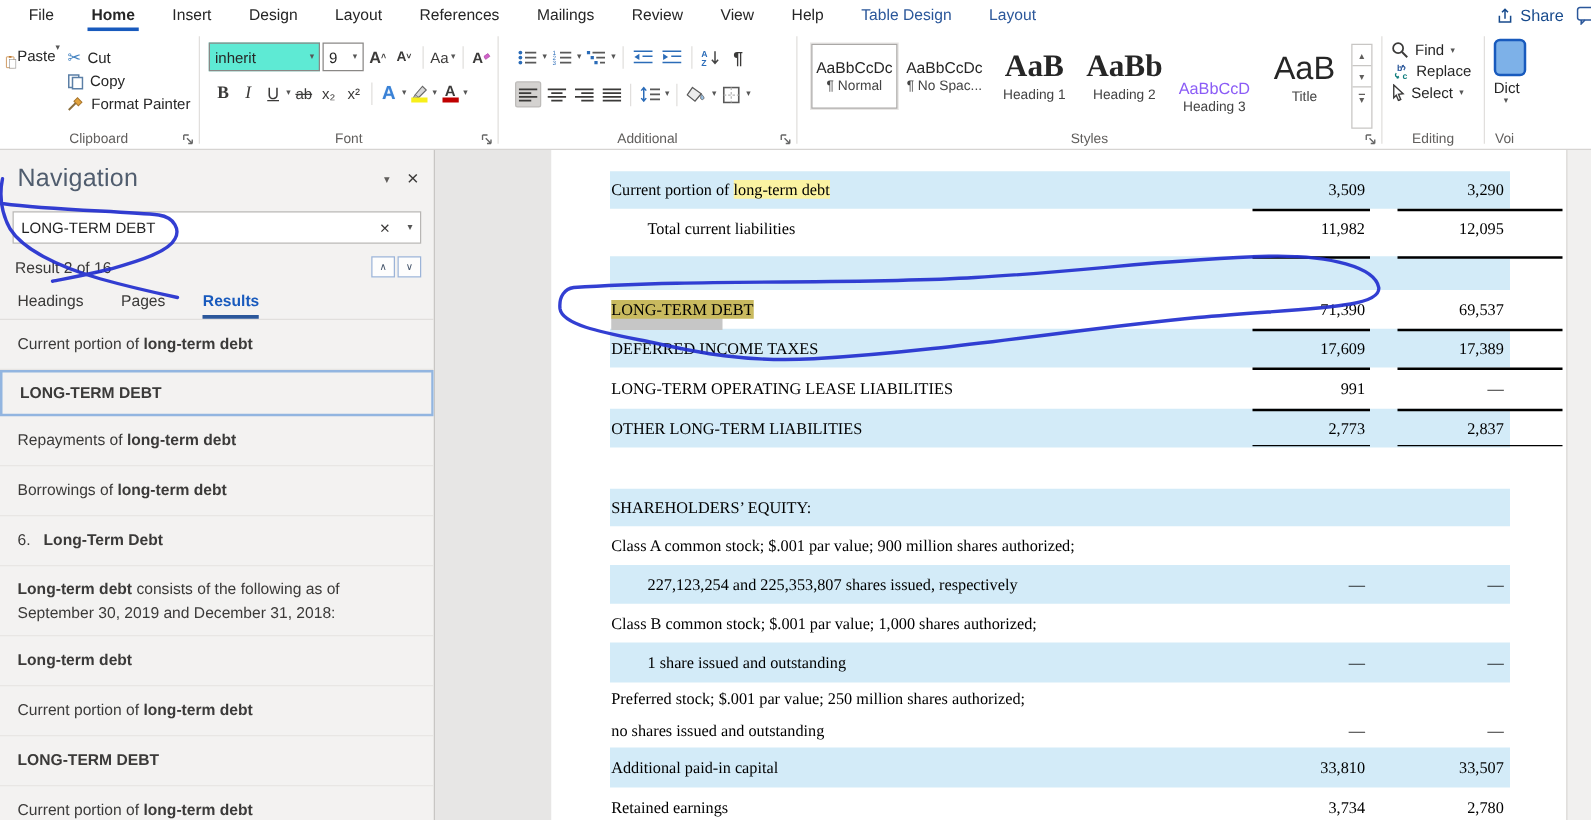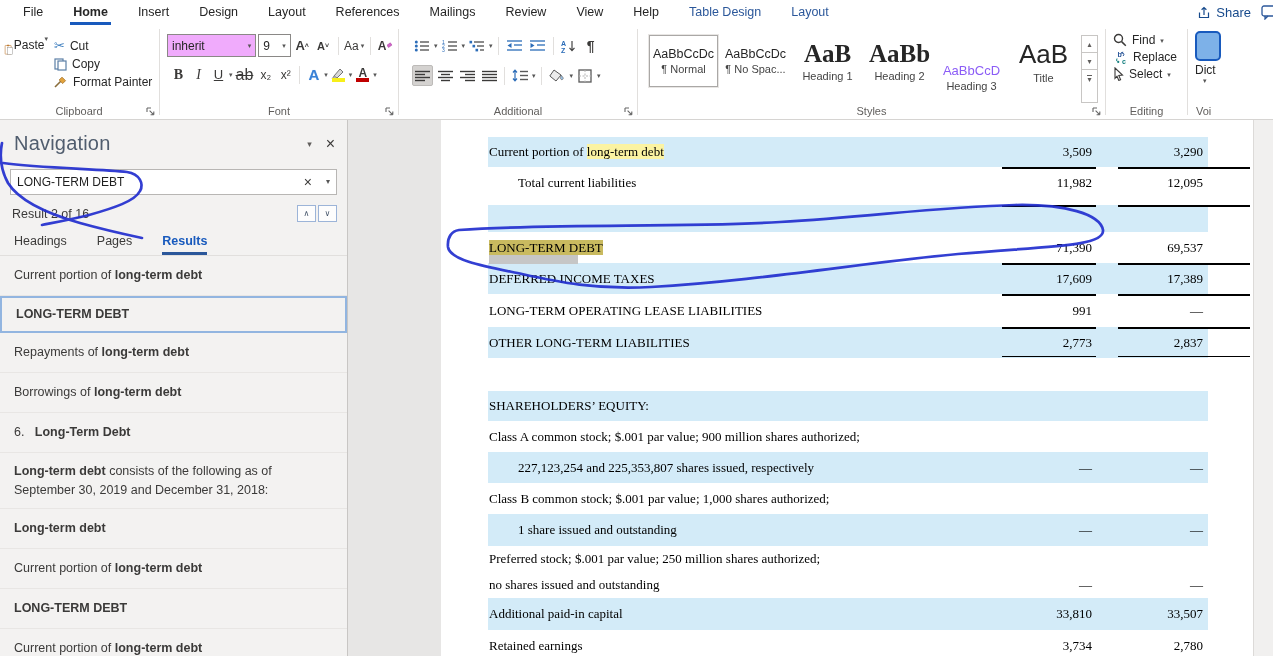--- a/index.html
+++ b/index.html
@@ -28,28 +28,28 @@
   
   .clip-group { display:flex; width:158px; }
   .paste-btn { width:44px; display:flex; flex-direction:row; align-items:flex-start; padding-top:6px; cursor:pointer; }
   .paste-btn .plabel { font-size:12px; margin-top:3px; }
   .clip-col { display:flex; flex-direction:column; gap:4px; padding-top:9px; padding-left:6px; }
   .clip-item { display:flex; align-items:center; gap:5px; font-size:12px; cursor:pointer; white-space:nowrap; }
 
   
   .font-group { width:236px; }
   .frow1 { display:flex; align-items:center; gap:2px; padding:5px 0 3px 2px; }
-  .fontname { width:102px; height:23px; border:1px solid #8a8886; display:flex; align-items:center; justify-content:space-between; padding:0 4px; font-size:12px; background:#f0abfc; }
+  .fontname { width:102px; height:23px; border:1px solid #8a8886; display:flex; align-items:center; justify-content:space-between; padding:0 4px; font-size:12px; background:#5eead4; }
   .fontsize { width:36px; height:23px; border:1px solid #8a8886; display:flex; align-items:center; justify-content:space-between; padding:0 4px; font-size:12px; background:#fff; }
   .frow2 { display:flex; align-items:center; gap:1px; padding-left:4px; margin-top:4px; }
   .fbtn { min-width:19px; height:21px; padding:0 2px; }
   .bold-g { font-family:"Liberation Serif",serif; font-weight:bold; font-size:14px; }
   .ital-g { font-family:"Liberation Serif",serif; font-style:italic; font-size:14px; }
   .und-g { text-decoration:underline; font-size:13px; }
-  .strk-g { text-decoration:line-through; font-size:16px; }
+  .strk-g { text-decoration:line-through; font-size:12px; }
   .fx-a { color:#3981d6; font-weight:bold; font-size:15px; text-shadow:0 0 1px #b9d4f2; }
   .mini-sep { width:1px; height:18px; background:#e1dfdd; margin:0 3px; }
   .underbar { display:inline-block; width:13px; height:4px; margin-top:-1px; }
   .grow-a { font-size:13px; font-weight:600; position:relative; }
   .grow-a sup { font-size:7px; }
 
   
   .para-group { width:236px; }
   .prow { display:flex; align-items:center; gap:2px; padding:6px 0 0 8px; }
   .pbtn { min-width:20px; height:21px; padding:0 2px; }

